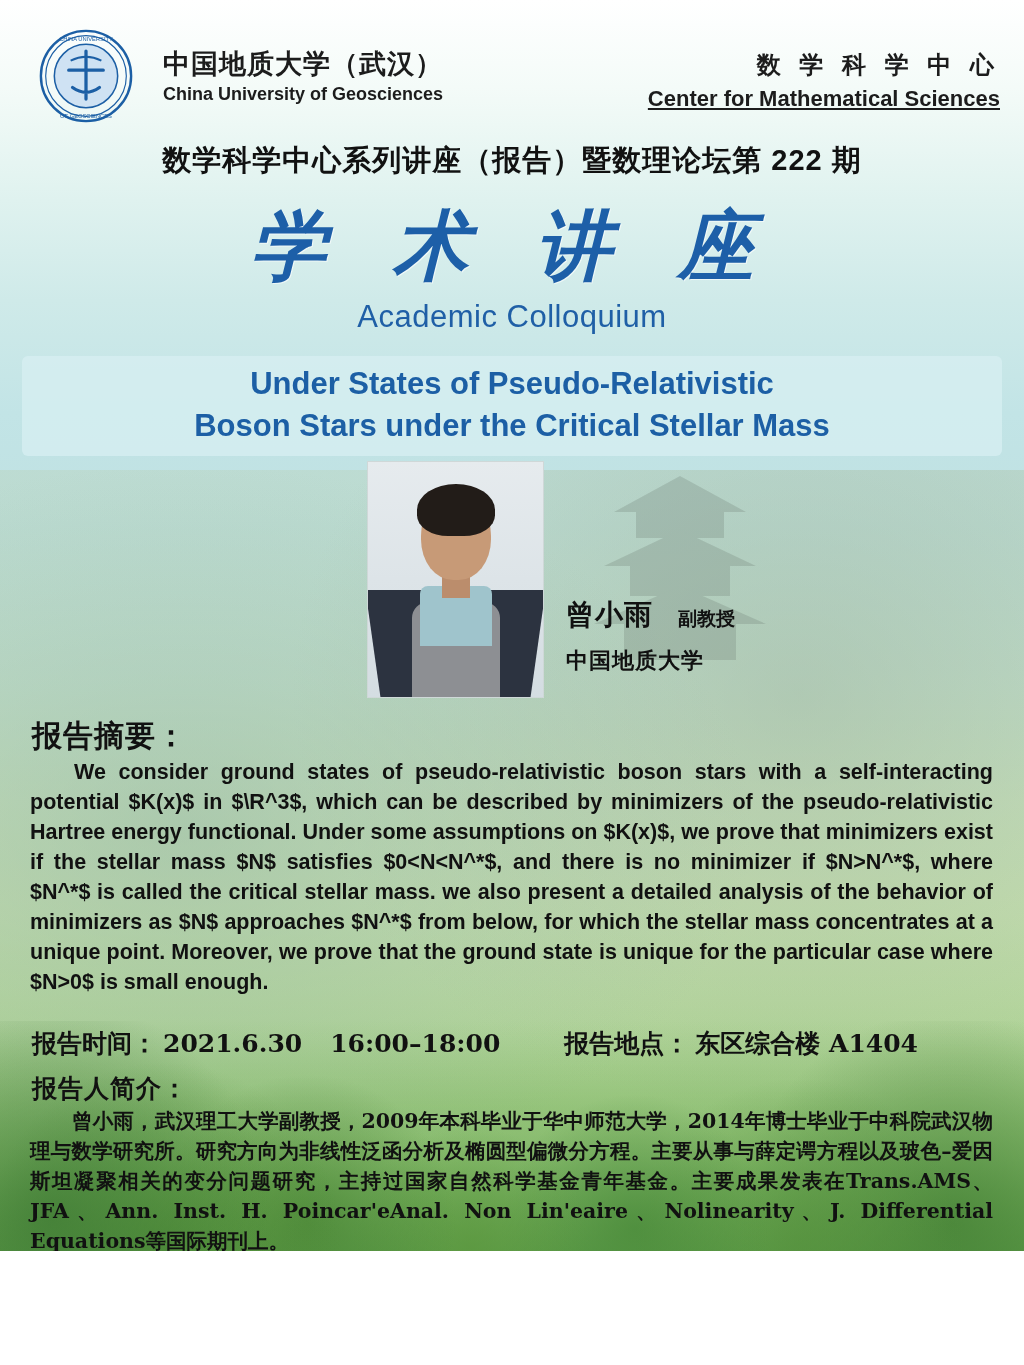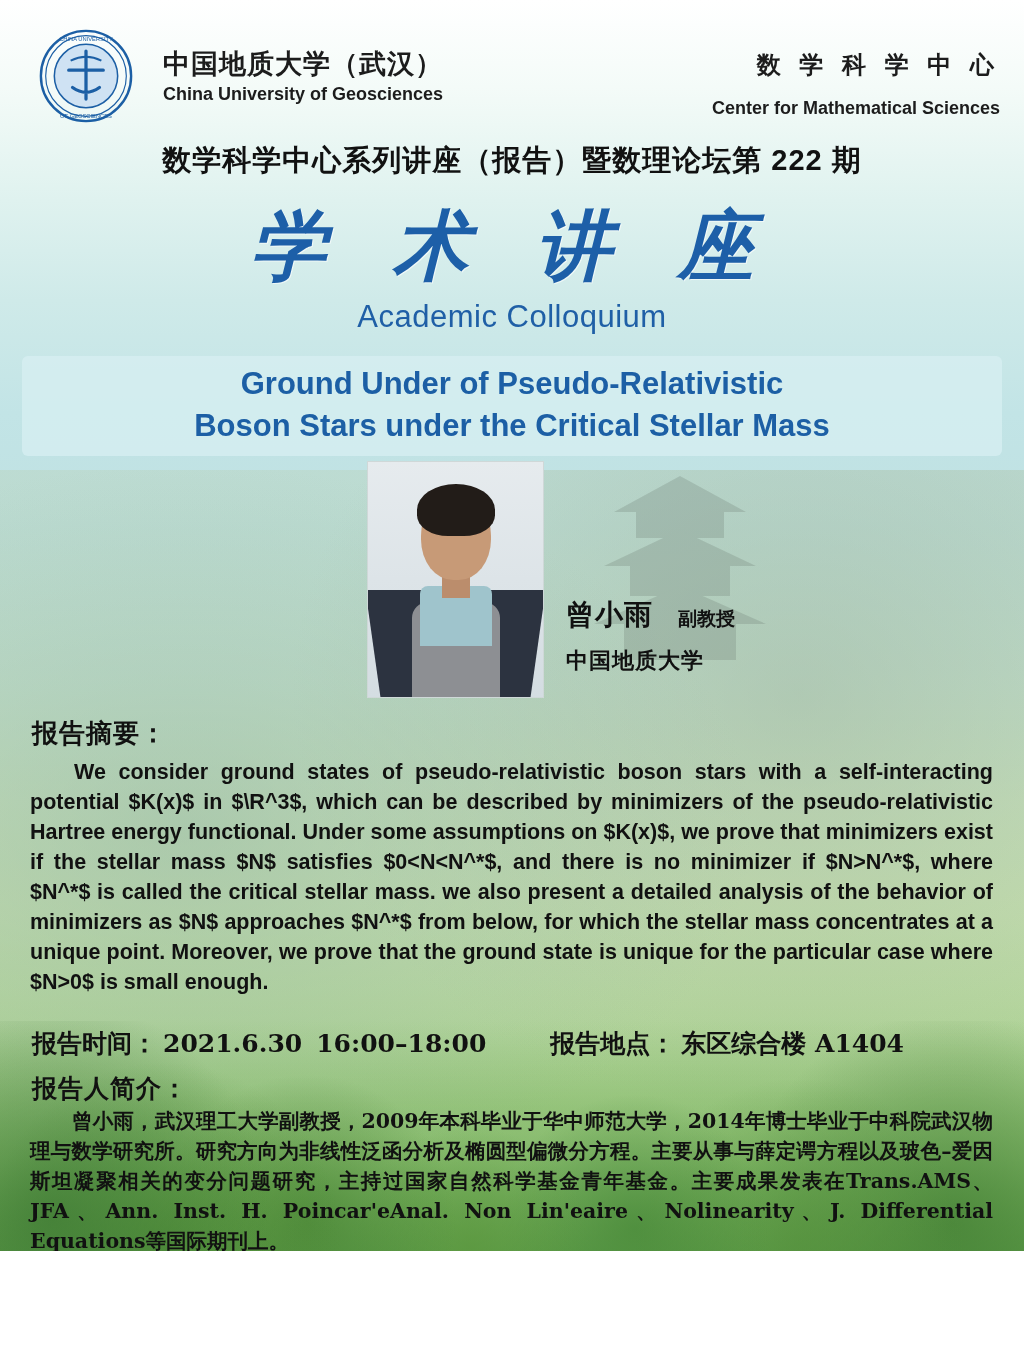--- a/index.html
+++ b/index.html
@@ -116,25 +116,26 @@
     text-align: right;
   }
   .center-cn {
     font-size: 24px;
     font-weight: bold;
     color: #1c1c1c;
     letter-spacing: 6px;
     line-height: 30px;
   }
   .center-en {
-    font-size: 18px;
+    font-size: 22px;
     font-weight: bold;
     color: #1c1c1c;
     line-height: 24px;
-    margin-top: 16px;
+    margin-top: 7px;
+    text-decoration: underline;
   }
 
   
   .series-line {
     position: absolute;
     top: 141px;
     left: 0;
     width: 1024px;
     text-align: center;
     font-size: 29px;
@@ -278,21 +279,21 @@
     font-weight: bold;
     color: #111;
     letter-spacing: 1px;
   }
 
   
   .label-abstract {
     position: absolute;
     left: 32px;
     top: 716px;
-    font-size: 26px;
+    font-size: 30px;
     font-weight: bold;
     color: #111;
     letter-spacing: 1px;
   }
   .abstract-body {
     position: absolute;
     left: 30px;
     top: 757px;
     width: 963px;
     font-size: 21.5px;
@@ -309,21 +310,21 @@
     left: 32px;
     top: 1027px;
     width: 960px;
     font-family: "DejaVu Serif", serif;
     font-size: 25px;
     font-weight: bold;
     color: #111;
   }
   .meta-time-label { }
   .meta-time-value { margin-left: 6px; }
-  .meta-time-hours { margin-left: 14px; }
+  .meta-time-hours { margin-left: 28px; }
   .meta-venue-label { margin-left: 64px; }
   .meta-venue-value { margin-left: 6px; }
 
   
   .label-bio {
     position: absolute;
     left: 32px;
     top: 1072px;
     font-size: 25px;
     font-weight: bold;
@@ -399,21 +400,21 @@
       <div class="center-en">Center for Mathematical Sciences</div>
     </div>
   </div>
 
   <div class="series-line">数学科学中心系列讲座（报告）暨数理论坛第 222 期</div>
   <div class="brush-title">学 术 讲 座</div>
   <div class="colloquium">Academic Colloquium</div>
 
   <div class="talk-panel"></div>
   <div class="talk-title">
-    <div>Ground Under of Pseudo-Relativistic</div>
+    <div>Under States of Pseudo-Relativistic</div>
     <div>Boson Stars under the Critical Stellar Mass</div>
   </div>
 
   <div class="portrait">
     <div class="bgwall"></div>
     <div class="jacket-l"></div>
     <div class="jacket-r"></div>
     <div class="sweater"></div>
     <div class="shirt"></div>
     <div class="neck"></div>

